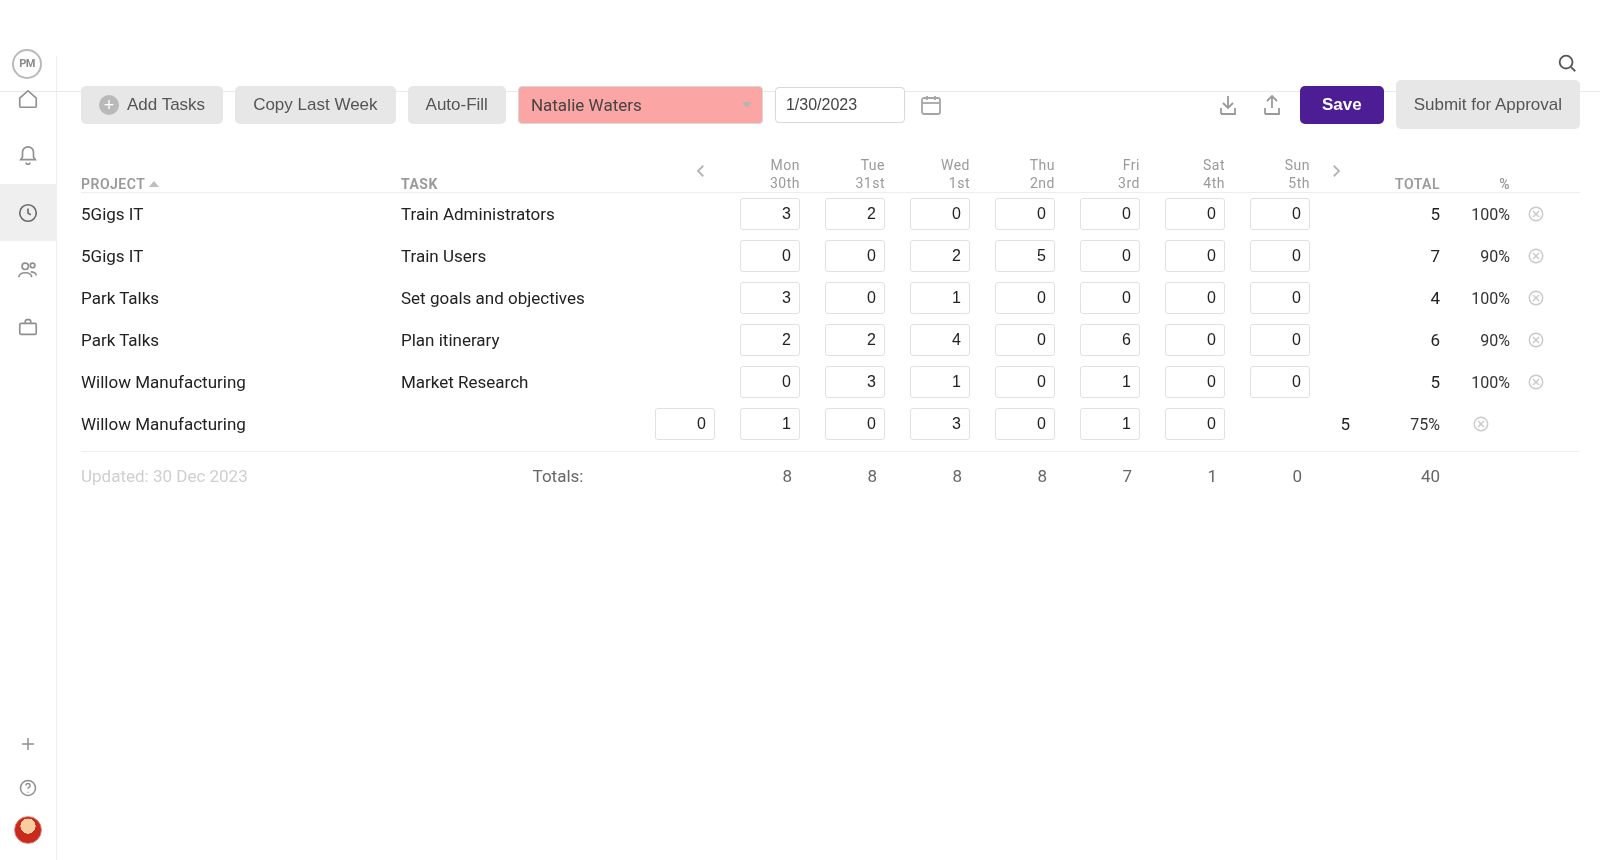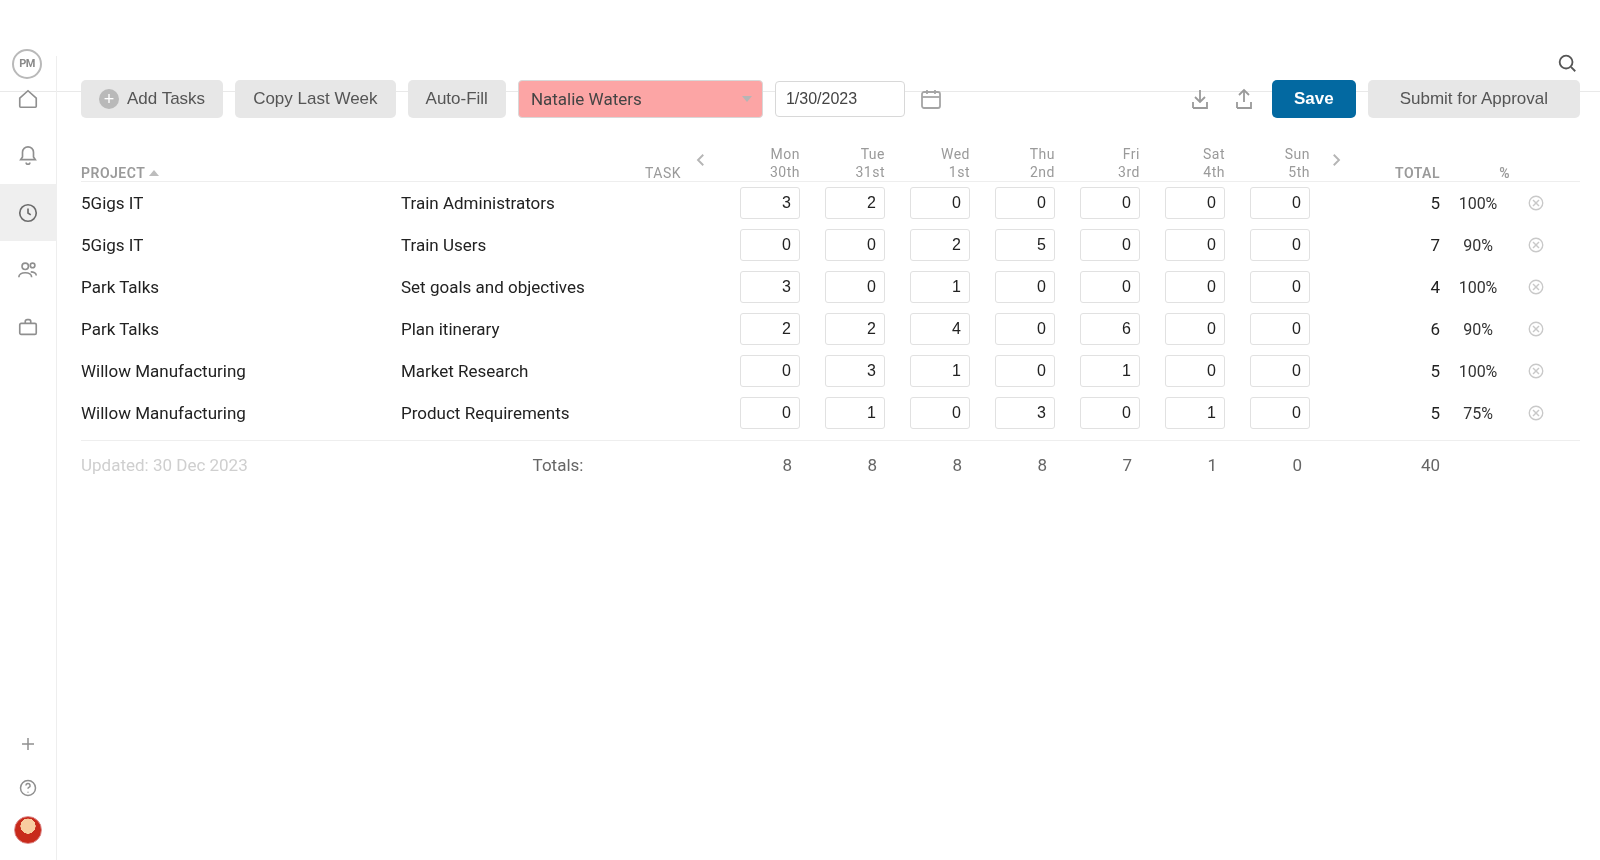--- a/index.html
+++ b/index.html
@@ -26,43 +26,43 @@
   
   .toolbar { display:flex; align-items:center; gap:12px; }
   .btn { height:38px; padding:0 18px; border-radius:5px; border:none; background:#e7e7e7; color:#555; font-size:17px; font-weight:500; cursor:pointer; display:inline-flex; align-items:center; gap:8px; }
   .btn .plus-circle { width:20px; height:20px; border-radius:50%; background:#b9b9b9; color:#fff; display:inline-flex; align-items:center; justify-content:center; font-size:18px; line-height:1; }
   .select { height:38px; min-width:245px; border:1px solid #d8d8d8; border-radius:4px; padding:0 36px 0 12px; display:flex; align-items:center; font-size:17px; color:#444; position:relative; cursor:pointer; background:#fca5a5; }
   .select .chev { position:absolute; right:10px; top:50%; transform:translateY(-50%); color:#aaa; border-left:5px solid transparent; border-right:5px solid transparent; border-top:6px solid #b5b5b5; width:0; height:0; }
   .dateinput { height:36px; width:130px; border:1px solid #d8d8d8; border-radius:4px; padding:0 10px; font-size:16px; color:#444; }
   .cal-btn { width:28px; height:28px; color:#a5a5a5; cursor:pointer; display:flex; align-items:center; justify-content:center; }
   .tool-spacer { flex:1; }
   .iconbtn { width:32px; height:32px; display:flex; align-items:center; justify-content:center; color:#9a9a9a; cursor:pointer; }
-  .btn-save { background:#0369a1; color:#fff; height:38px; padding:0 22px; border-radius:5px; border:none; font-size:17px; font-weight:600; cursor:pointer; }
-  .btn-submit { background:#e7e7e7; color:#555; height:38px; padding:0 32px; border-radius:5px; border:none; font-size:17px; font-weight:500; cursor:pointer; }
+  .btn-save { background:#4c1d95; color:#fff; height:38px; padding:0 22px; border-radius:5px; border:none; font-size:17px; font-weight:600; cursor:pointer; }
+  .btn-submit { background:#e7e7e7; color:#555; height:49px; padding:0 18px; border-radius:5px; border:none; font-size:17px; font-weight:500; cursor:pointer; }
 
   
   .grid { margin-top:20px; }
   .grid-head { display:grid; grid-template-columns: 320px 280px 40px repeat(7, 85px) 40px 90px 70px 40px; align-items:end; height:44px; border-bottom:1px solid #eee; font-size:14px; color:#9a9a9a; letter-spacing:0.5px; }
   .gh-project { display:flex; align-items:center; gap:4px; font-weight:600; }
   .sort-ind { width:0; height:0; border-left:5px solid transparent; border-right:5px solid transparent; border-bottom:6px solid #bdbdbd; }
-  .gh-task { font-weight:400;text-align:right; }
+  .gh-task { font-weight:700; }
   .gh-nav { display:flex; justify-content:center; align-items:center; cursor:pointer; color:#b5b5b5; height:100%; }
   .gh-day { text-align:right; font-size:14px; line-height:1.25; padding-right:6px; }
   .gh-day .d1 { display:block; }
   .gh-day .d2 { display:block; }
   .gh-total { text-align:right; padding-right:6px; font-weight:600; }
   .gh-pct { text-align:right; padding-right:6px; font-weight:600; }
 
   .row { display:grid; grid-template-columns: 320px 280px 40px repeat(7, 85px) 40px 90px 70px 40px; align-items:center; height:42px; }
   .row .proj { font-size:17px; color:#222; }
   .row .task { font-size:17px; color:#222; }
   .day-cell { display:flex; justify-content:flex-end; padding-right:6px; }
   .day-cell input { width:60px; height:32px; border:1px solid #e1e1e1; border-radius:3px; text-align:right; padding-right:8px; font-size:16px; color:#222; background:#fff; }
   .row .total { text-align:right; padding-right:6px; font-size:17px; }
-  .row .pct { text-align:center; padding-right:6px; font-size:16px; color:#333; }
+  .row .pct { text-align:right; padding-right:6px; font-size:16px; color:#333; }
   .row .del { display:flex; justify-content:center; align-items:center; color:#c9c9c9; cursor:pointer; }
 
   .totals-row { display:grid; grid-template-columns: 320px 280px 40px repeat(7, 85px) 40px 90px 70px 40px; align-items:center; height:48px; border-top:1px solid #eee; margin-top:6px; color:#666; font-size:17px; }
   .updated { color:#cfcfcf; font-size:17px; }
   .totals-label { text-align:center; padding-right:6px; grid-column: 2 / span 2; }
   .tot { text-align:right; padding-right:14px; }
   .tot-grand { text-align:right; padding-right:6px; }
 
   svg { display:block; }
 </style>
@@ -410,21 +410,20 @@
           <div class="del">
             <svg viewBox="0 0 24 24" width="18" height="18" fill="none" stroke="currentColor" stroke-width="1.8">
               <circle cx="12" cy="12" r="9"></circle>
               <line x1="8" y1="8" x2="16" y2="16"></line>
               <line x1="16" y1="8" x2="8" y2="16"></line>
             </svg>
           </div>
         </div>
         <div class="row">
           <div class="proj">Willow Manufacturing</div>
-          <div class="task">Product Requirements</div>
           <div></div>
           <div class="day-cell">
             <input value="0" style="">
           </div>
           <div class="day-cell">
             <input value="1" style="">
           </div>
           <div class="day-cell">
             <input value="0" style="">
           </div>

